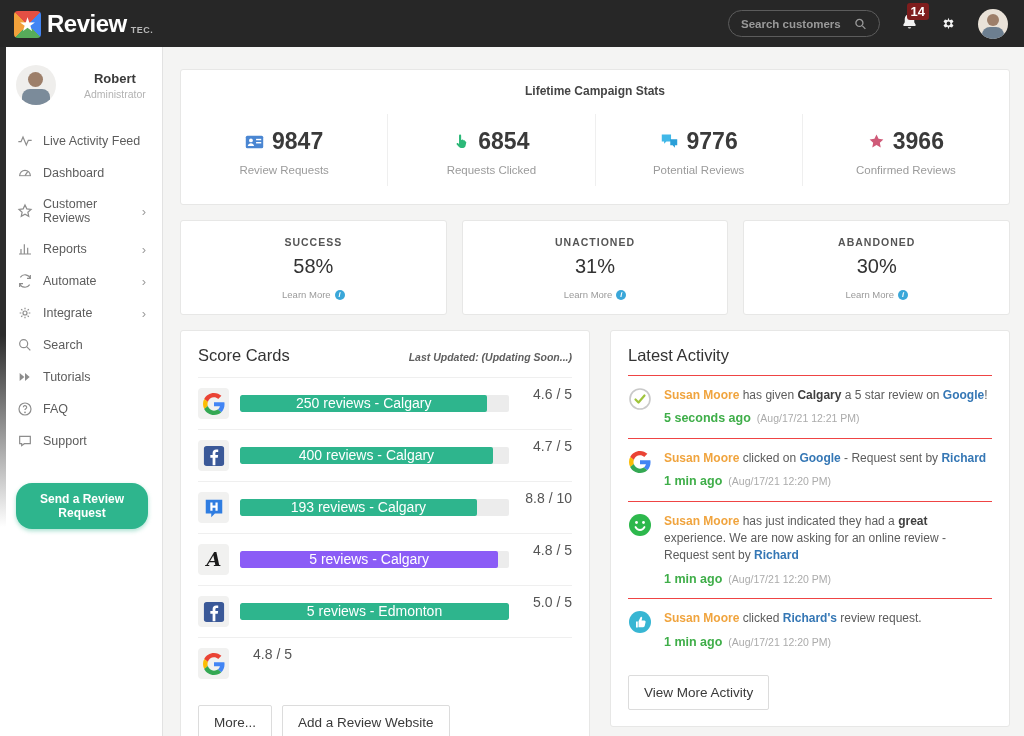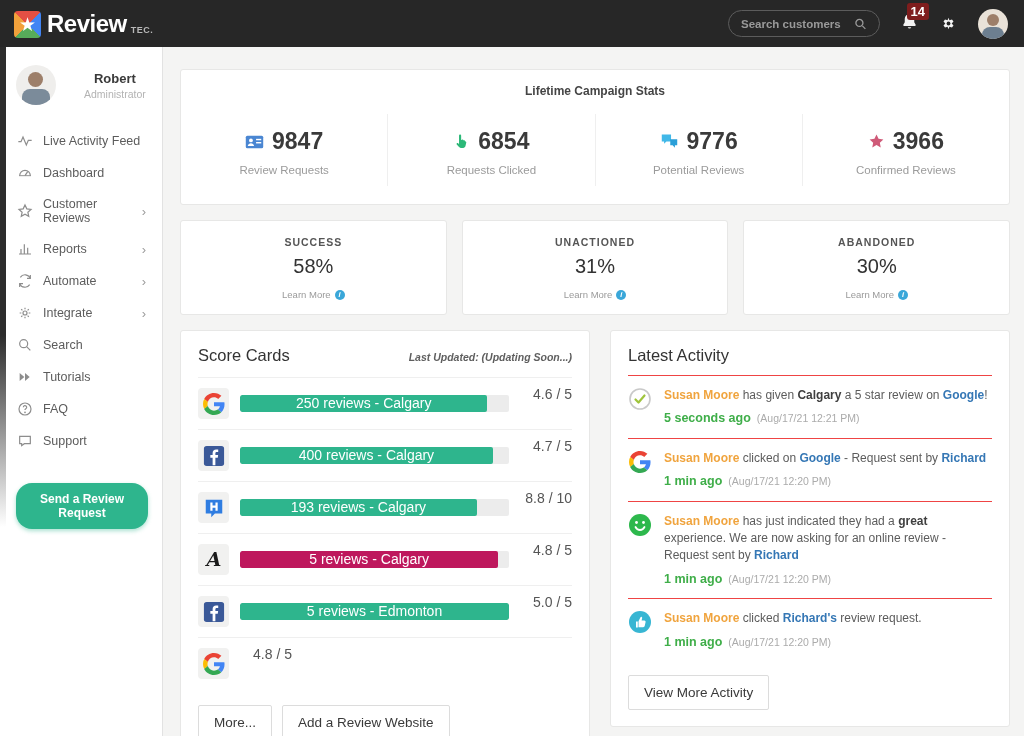--- a/index.html
+++ b/index.html
@@ -336,21 +336,21 @@
               </div>
               <div class="score-val">8.8 / 10</div>
             </div>
             <div class="score-row">
               <div class="site-box">
                 <svg width="22" height="22" viewBox="0 0 24 24">
                   <text x="12" y="19" text-anchor="middle" font-family="DejaVu Serif, serif" font-style="italic" font-weight="bold" font-size="21" fill="#1a1a1a">A</text>
                 </svg>
               </div>
               <div class="bar-track">
-                <div class="bar-fill" style="width:96%;background:#be185d">5 reviews - Calgary</div>
+                <div class="bar-fill" style="width:96%;background:#8b5cf6">5 reviews - Calgary</div>
               </div>
               <div class="score-val">4.8 / 5</div>
             </div>
             <div class="score-row">
               <div class="site-box">
                 <svg width="22" height="22" viewBox="0 0 24 24">
                   <rect x="1" y="1" width="22" height="22" rx="3" fill="#3b5998"></rect>
                   <path d="M13.5 22v-8h2.6l.4-3h-3V9.1c0-.9.3-1.5 1.6-1.5h1.5V5c-.3 0-1.2-.1-2.3-.1-2.3 0-3.8 1.4-3.8 3.9V11H8v3h2.5v8z" fill="#fff"></path>
                 </svg>
               </div>

